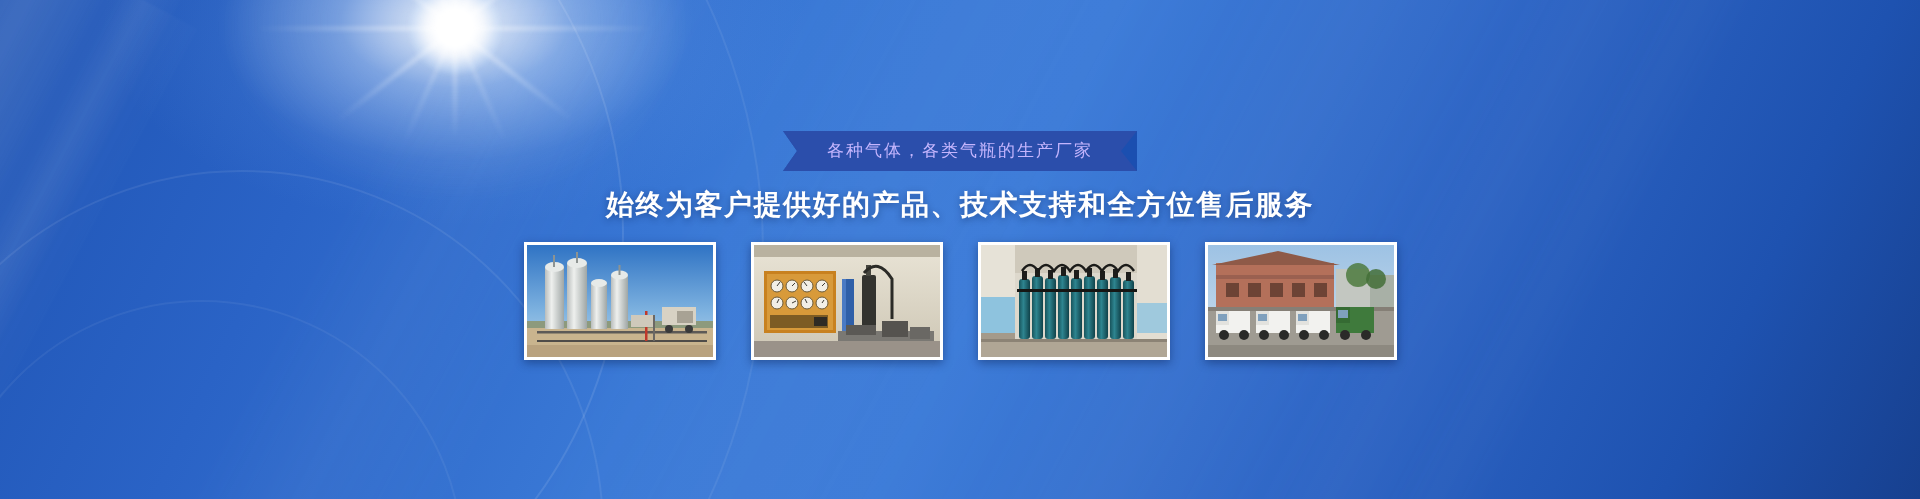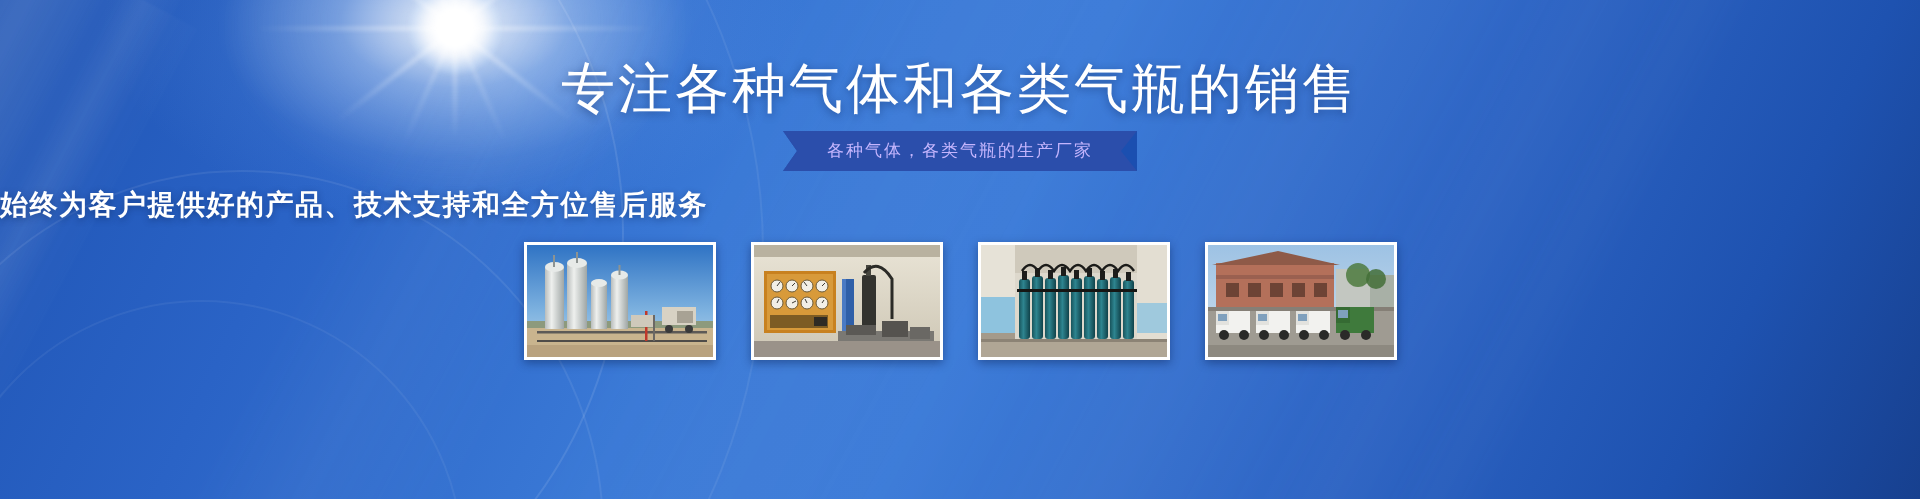--- a/index.html
+++ b/index.html
@@ -70,21 +70,21 @@
     padding:0 44px;white-space:nowrap;
     clip-path:polygon(0 0, 100% 0, 100% 100%, 0 100%, 14px 50%);
     box-shadow:0 1px 5px rgba(10,30,80,.28);
   }
   .ribbon::before{content:"";position:absolute;left:0;top:0;width:16px;height:100%;
     background:#2b4eab;clip-path:polygon(0 0,16px 50%,0 100%);}
   .ribbon::after{content:"";position:absolute;right:-0px;top:0;width:16px;height:100%;
     background:#1b4fb0;clip-path:polygon(16px 0,0 50%,16px 100%);}
 
   .subline{
-    position:absolute;left:0;right:0;top:186px;
+    position:absolute;left:0;right:0;top:186px;text-align:center;
     color:#ffffff;font-size:28px;line-height:38px;font-weight:bold;letter-spacing:1.5px;
     text-shadow:0 2px 7px rgba(8,30,80,.45);white-space:nowrap;
   }
 
   
   .strip{position:absolute;left:0;right:0;top:242px;display:flex;justify-content:center;gap:35px;}
   .thumb{
     width:186px;height:112px;border:3px solid #ffffff;
     box-shadow:0 3px 9px rgba(5,25,70,.42);
     position:relative;overflow:hidden;background:#7d8896;
@@ -117,21 +117,20 @@
     <div class="ray r2"></div>
     <div class="ray r3"></div>
     <div class="ray r4"></div>
     <div class="ray r5"></div>
     <div class="ray r6"></div>
     <div class="core"></div>
   </div>
 
   <div class="content">
 
-    <div class="headline">专注各种气体和各类气瓶的销售</div>
 
     <div class="ribbon-wrap">
       <div class="ribbon">各种气体，各类气瓶的生产厂家</div>
     </div>
 
     <div class="subline">始终为客户提供好的产品、技术支持和全方位售后服务</div>
 
     <div class="strip">
 
       <div class="thumb">

